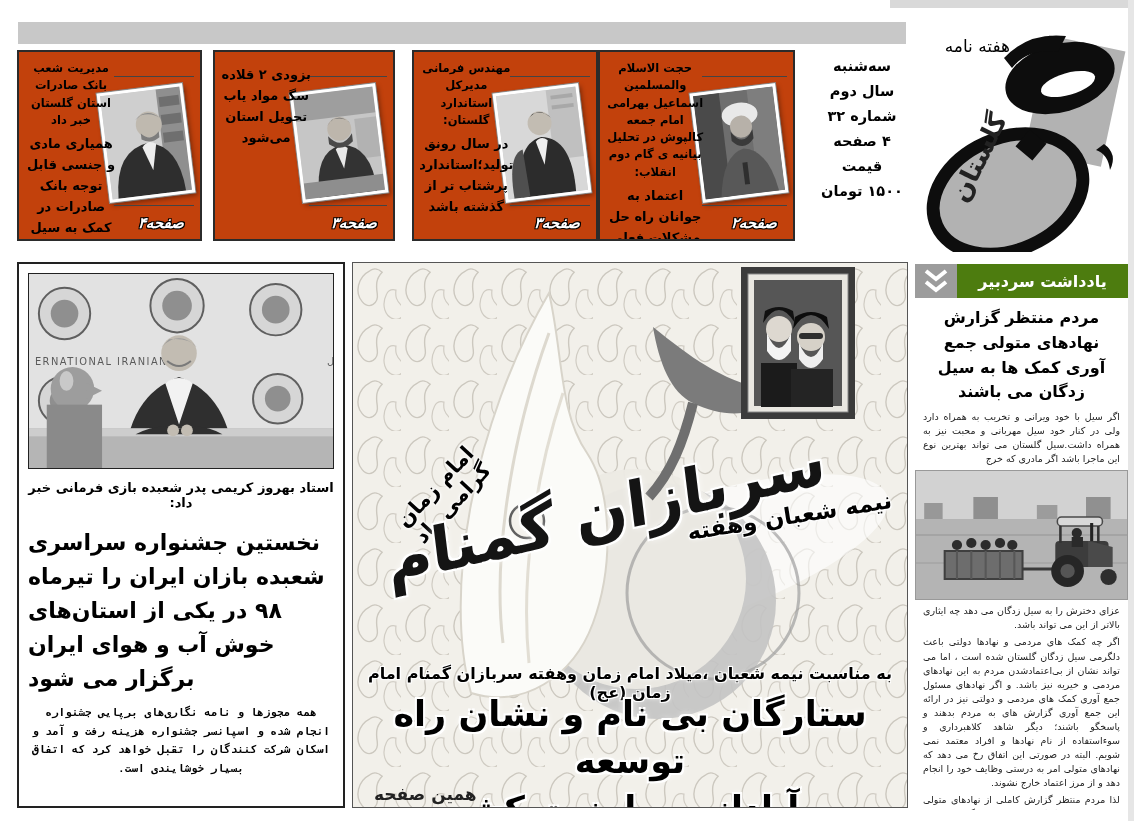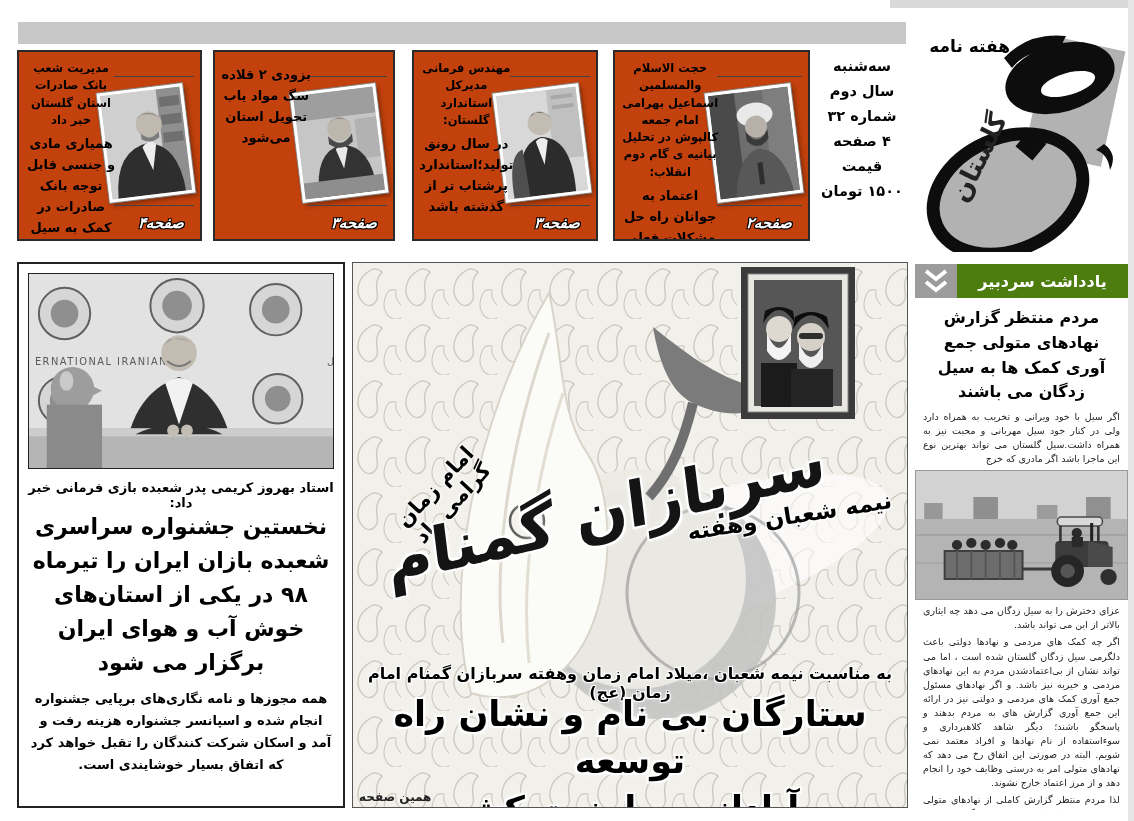--- a/index.html
+++ b/index.html
@@ -8,60 +8,60 @@
     font-family:"DejaVu Sans", sans-serif;overflow:hidden;color:#000;
   }
   .abs{position:absolute;}
   
   #top-gray-bar{left:18px;top:22px;width:888px;height:22px;background:#c8c8c8;}
   #edge-top{left:890px;top:0;width:244px;height:8px;background:#d9d9d9;}
   #edge-right{right:0;top:0;width:6px;height:821px;background:#e6e6e6;}
   
   #masthead{left:815px;top:10px;width:313px;height:242px;}
   #logo-box{position:absolute;right:2px;top:16px;width:218px;height:226px;background:#fff;}
-  #weekly-label{position:absolute;right:118px;top:26px;font-size:17px;font-weight:bold;direction:rtl;}
+  #weekly-label{position:absolute;right:118px;top:26px;font-size:17px;font-weight:normal;direction:rtl;}
   #date-col{position:absolute;left:0;top:44px;width:94px;direction:rtl;text-align:center;font-weight:bold;font-size:14.5px;line-height:25px;}
   
   .tbox{position:absolute;top:50px;height:191px;background:#c2410c;border:2px solid #2b2b2b;box-sizing:border-box;overflow:hidden;}
-  #tboxA{left:613px;width:197px;} #tboxB{left:412px;width:186px;}
+  #tboxA{left:598px;width:197px;} #tboxB{left:412px;width:186px;}
   #tboxC{left:213px;width:182px;} #tboxD{left:17px;width:185px;}
   .tbx-text{position:absolute;top:8px;left:5px;width:52%;direction:rtl;text-align:center;}
   .tbx-kicker{font-size:11.5px;font-weight:bold;line-height:1.5;}
   .tbx-head{font-size:13px;font-weight:bold;line-height:1.62;margin-top:4px;}
   .tbx-rule-top{position:absolute;top:24px;right:6px;width:44%;border-top:1.5px solid #444;}
   .tbx-rule-bot{position:absolute;bottom:33px;right:6px;width:44%;border-top:1.5px solid #444;}
   .tbx-photo{position:absolute;top:36px;right:11px;width:80px;height:104px;transform:rotate(-7deg);
     background:#cccccc;border:3px solid #fff;box-shadow:0 0 0 1px #8a8a8a,2px 3px 5px rgba(0,0,0,.4);}
   .tbx-photo svg{display:block;width:100%;height:100%;}
   .tbx-page{position:absolute;bottom:7px;right:16px;font-size:15px;font-weight:bold;font-style:italic;direction:rtl;
     color:#fff;transform:skewX(-6deg);
     text-shadow:-1px -1px 0 #000,1px -1px 0 #000,-1px 1px 0 #000,1px 1px 0 #000,0 0 1px #000;}
   
   #left-story{left:17px;top:262px;width:328px;height:546px;border:2px solid #222;box-sizing:border-box;background:#fff;padding:9px;overflow:hidden;}
   #left-story-photo{width:100%;height:196px;border:1px solid #222;box-sizing:border-box;background:#e2e2e2;}
   #left-story-photo svg{display:block;width:100%;height:100%;}
   #left-kicker{margin-top:11px;font-size:13px;font-weight:bold;text-align:center;direction:rtl;}
-  #left-headline{margin-top:0;font-size:22px;font-weight:bold;text-align:center;direction:rtl;line-height:1.55;}
-  #left-body{margin-top:8px;font-size:13px;font-weight:bold;text-align:center;direction:rtl;line-height:1.68;}
+  #left-headline{margin-top:16px;font-size:22px;font-weight:bold;text-align:left;direction:rtl;line-height:1.55;}
+  #left-body{margin-top:8px;font-size:11px;font-weight:bold;text-align:center;direction:rtl;line-height:1.68;font-family:Liberation Mono, monospace;}
   
   #poster{left:352px;top:262px;width:556px;height:546px;border:1.5px solid #555;box-sizing:border-box;overflow:hidden;background:#f2f0ea;}
   #poster-bg{position:absolute;left:0;top:0;width:556px;height:546px;}
   .poster-layer{position:absolute;direction:rtl;}
   #poster-blessing{left:6px;top:208px;width:170px;transform:rotate(-47deg);font-size:21px;font-weight:bold;text-align:center;
     text-shadow:0 0 3px #fff,0 0 3px #fff,0 0 5px #fff;}
   #poster-occasion{right:14px;top:240px;transform:rotate(-9deg);font-size:23px;font-weight:bold;
     text-shadow:-1px -1px 0 #fff,1px -1px 0 #fff,-1px 1px 0 #fff,1px 1px 0 #fff,0 0 5px #fff;}
   #poster-calligraphy{left:28px;top:218px;width:450px;text-align:center;transform:rotate(-13deg) skewX(-6deg);
     font-size:62px;font-weight:bold;letter-spacing:-2px;line-height:1;color:#141414;
     text-shadow:2px 2px 0 #fff,-2px -2px 0 #fff,2px -2px 0 #fff,-2px 2px 0 #fff,0 0 8px #fff;}
   #poster-caption{left:12px;right:12px;top:401px;text-align:center;font-size:16px;font-weight:bold;
     text-shadow:-1px -1px 0 #fff,1px -1px 0 #fff,-1px 1px 0 #fff,1px 1px 0 #fff,0 0 5px #fff;}
   #poster-headline{left:0;right:0;top:428px;text-align:center;font-weight:bold;font-size:35px;line-height:1.35;color:#000;
     text-shadow:-2px -2px 0 #fff,2px -2px 0 #fff,-2px 2px 0 #fff,2px 2px 0 #fff,0 0 9px #fff;}
-  #poster-pageref{left:6px;bottom:3px;font-size:12px;font-weight:bold;color:#222;}
+  #poster-pageref{left:21px;bottom:3px;font-size:17px;font-weight:bold;color:#222;}
   
   #editor-col{left:915px;top:264px;width:213px;height:546px;overflow:hidden;}
   #editor-header{display:flex;height:34px;}
   #editor-header-icon{width:42px;background:#9c9c9c;display:flex;align-items:center;justify-content:center;}
   #editor-header-title{flex:1;background:#4d7c0f;color:#fff;font-size:16px;font-weight:bold;
     display:flex;align-items:center;justify-content:center;direction:rtl;}
   #editor-headline{margin:8px 19px 5px;font-size:16px;font-weight:bold;text-align:center;direction:rtl;line-height:1.55;}
   .ed-p{margin:3px 8px;font-size:9.5px;line-height:1.48;text-align:justify;direction:rtl;color:#1c1c1c;}
   #flood-photo{width:100%;height:130px;border:1px solid #999;box-sizing:border-box;margin:4px 0;background:#c7c7c7;}
   #flood-photo svg{display:block;width:100%;height:100%;}

